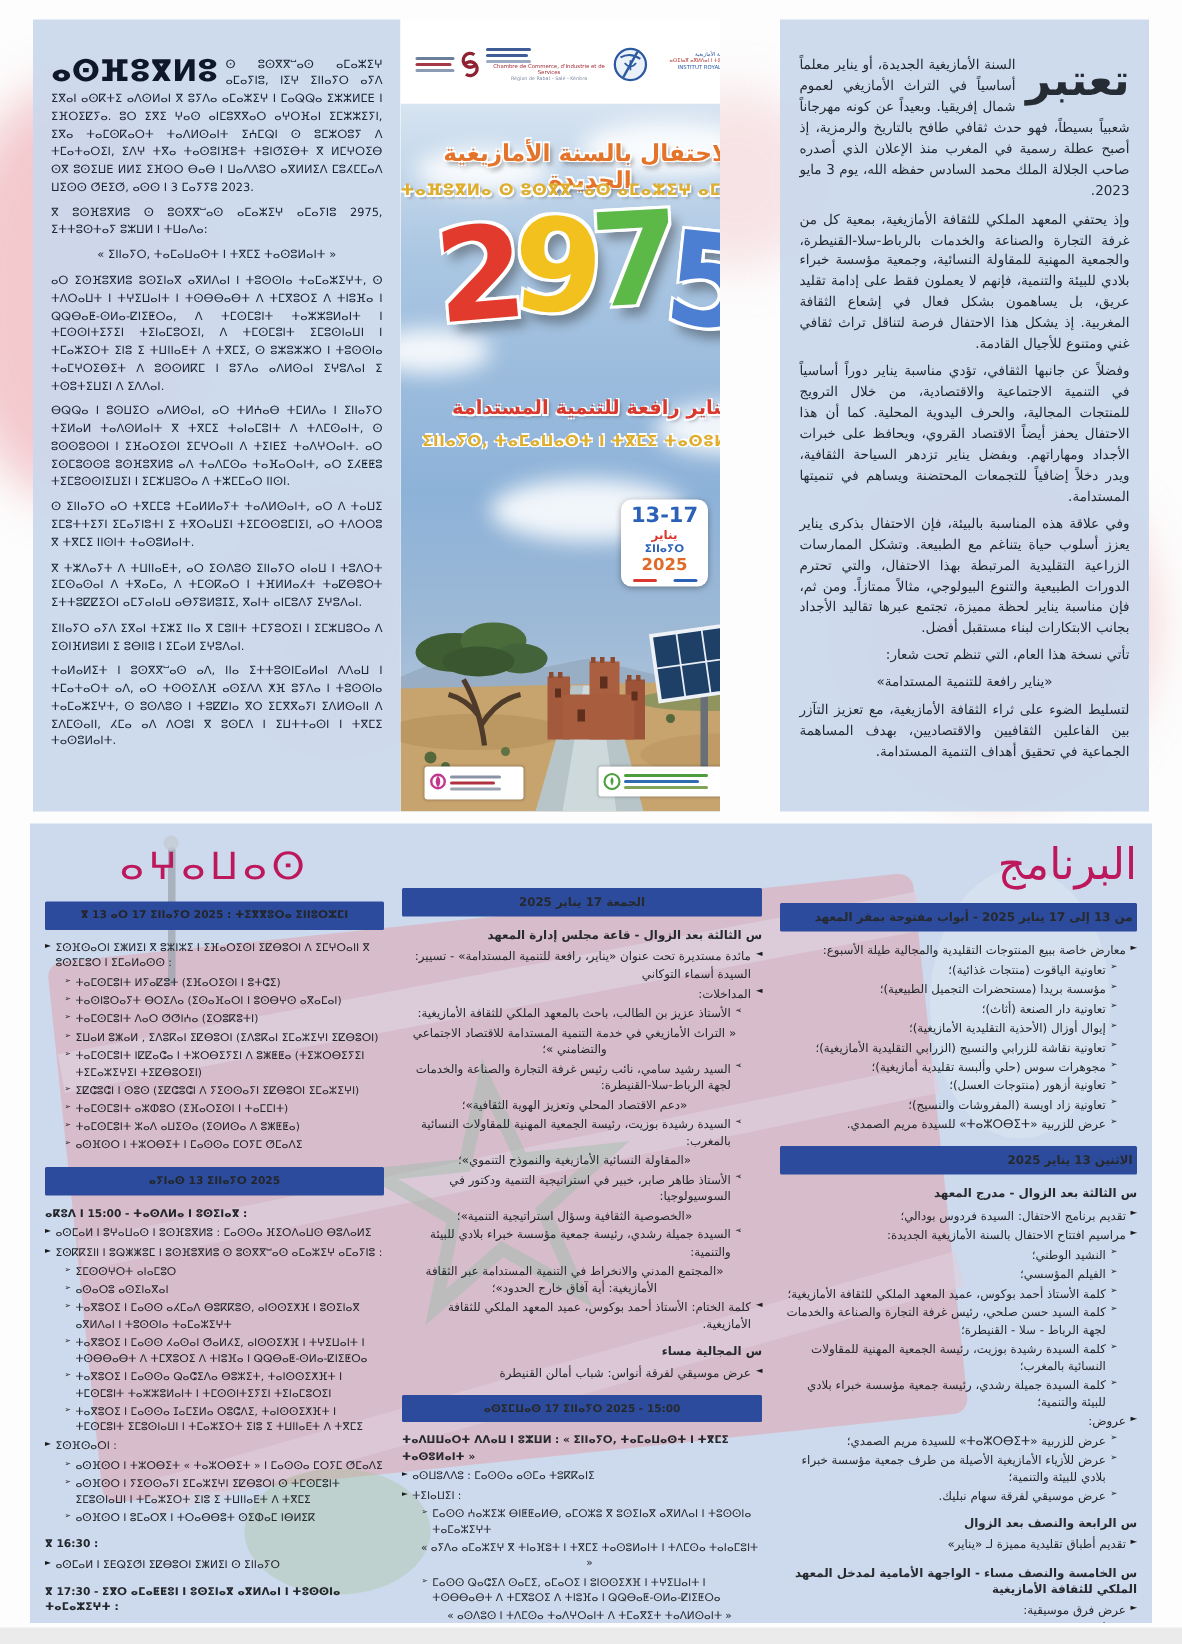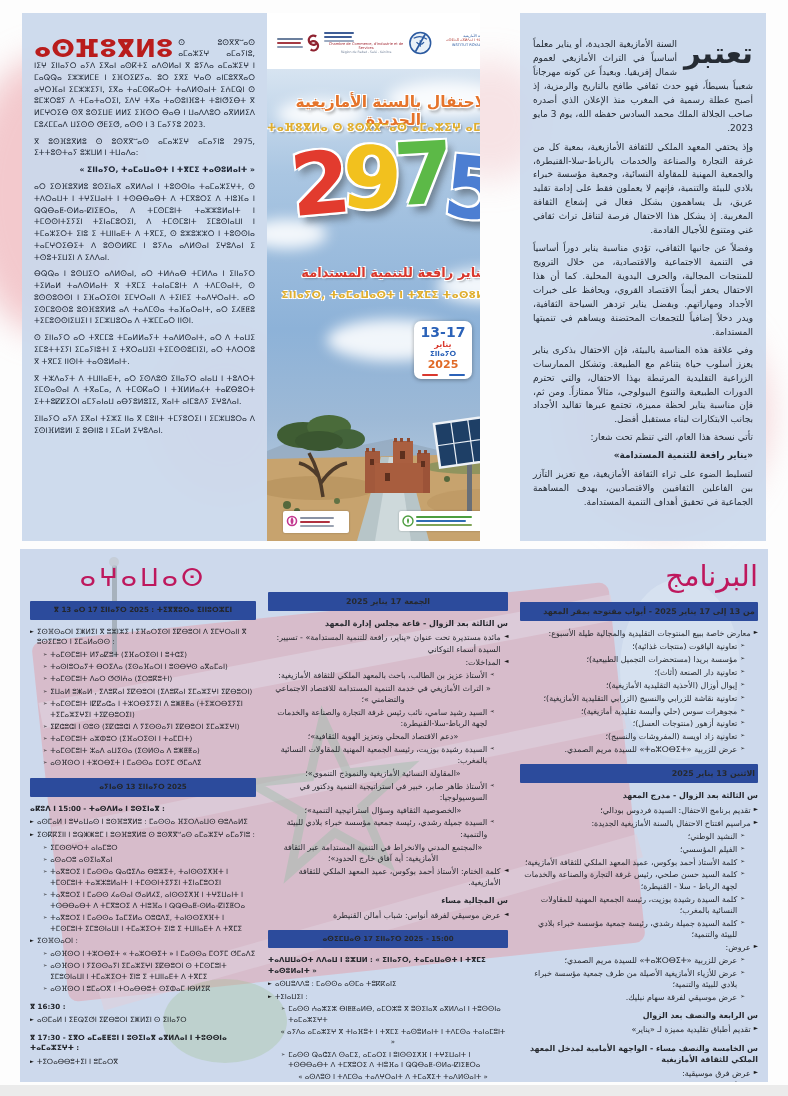--- a/index.html
+++ b/index.html
@@ -12,23 +12,23 @@
   .b4{left:430px;top:60px;width:120px;height:120px;background:rgba(233,150,158,.25);}
 
   
   .panel{position:absolute;top:13px;height:528px;z-index:1;box-sizing:border-box;}
   .panel-tif{left:22px;width:245px;background:rgba(202,216,236,.92);padding:16px 12px;overflow:hidden;}
   .panel-ar{left:520px;width:246px;background:rgba(202,216,236,.92);padding:16px 13px;overflow:hidden;direction:rtl;}
   .panel-tif .row,.panel-tif .first{font-size:7.6px;line-height:1.55;text-align:justify;color:#1d2532;display:block;}
   .panel-ar .row,.panel-ar .first{font-size:9px;line-height:1.55;text-align:justify;color:#232a33;display:block;}
   .panel-tif .row{margin:0 0 5px;}
   .panel-ar .row{margin:0 0 4px;}
-  .row.motto{text-align:right;font-weight:bold;margin:4px 0 5px;}
+  .row.motto{text-align:center;font-weight:normal;margin:4px 0 5px;}
   .dropword{font-weight:bold;line-height:.9;}
-  .panel-tif .dropword{float:left;font-size:25px;margin:1px 5px 0 0;color:#b91c1c;}
+  .panel-tif .dropword{float:left;font-size:20px;margin:1px 5px 0 0;color:#0f172a;}
   .panel-ar .dropword{float:right;font-size:29px;margin:2px 0 0 7px;color:#262c34;}
   .first{margin-bottom:5px;}
 
   
   .poster{position:absolute;left:267px;top:13px;width:213px;height:528px;background:#fff;z-index:2;overflow:hidden;}
   .poster-logos{position:absolute;left:0;top:0;width:253px;height:56px;background:#fff;display:flex;
                 align-items:center;justify-content:space-between;padding:4px 10px 0;box-sizing:border-box;z-index:4;}
   .lg{display:flex;align-items:center;gap:3px;}
   .bars{display:flex;flex-direction:column;gap:2px;}
   .bar{height:2px;border-radius:1px;}
@@ -52,21 +52,21 @@
   .d0{color:#e23b2e;transform:rotate(-5deg) translateY(6px);}
   .d1{color:#f2c11e;transform:rotate(4deg);}
   .d2{color:#5cb947;transform:rotate(-3deg) translateY(-4px);}
   .d3{color:#4c7ed2;transform:rotate(6deg) translateY(10px);}
   .poster-slogan-ar{position:absolute;left:0;top:252px;width:253px;text-align:center;font-weight:bold;
       font-size:13px;color:#d9382d;z-index:3;
       text-shadow:1px 1px 0 #fff,-1px 1px 0 #fff,1px -1px 0 #fff,2px 2px 2px rgba(60,60,60,.35);}
   .poster-slogan-tif{position:absolute;left:0;top:276px;width:253px;text-align:center;font-weight:bold;
       font-size:10px;color:#dfae2f;z-index:3;letter-spacing:.4px;
       text-shadow:1px 1px 0 #fff,-1px 1px 0 #fff,1px -1px 0 #fff;}
-  .datebox{position:absolute;right:8px;top:308px;width:58px;background:#fff;border-radius:7px;z-index:4;
+  .datebox{position:absolute;right:8px;top:320px;width:58px;background:#fff;border-radius:7px;z-index:4;
       box-shadow:0 1px 4px rgba(0,0,0,.35);text-align:center;padding:4px 2px 3px;box-sizing:border-box;}
   .db-range{font-weight:bold;color:#2b62b8;font-size:14px;line-height:1.1;}
   .db-month{font-size:8px;color:#d9382d;font-weight:bold;line-height:1.2;}
   .db-tif{font-size:7px;color:#2b62b8;font-weight:bold;line-height:1.2;}
   .db-year{font-size:11px;color:#e06a27;font-weight:bold;line-height:1.2;}
   .db-mini{display:flex;justify-content:space-around;margin-top:2px;}
   .db-mini i{display:block;width:16px;height:2px;border-radius:1px;}
   .land{position:absolute;left:0;bottom:0;z-index:2;}
   .pl-box{position:absolute;background:#fff;border-radius:2px;z-index:4;display:flex;align-items:center;
           gap:2px;padding:2px 3px;box-sizing:border-box;box-shadow:0 0 2px rgba(0,0,0,.3);}
@@ -110,20 +110,21 @@
   <div class="panel panel-tif">
     <p class="first"><span class="dropword">ⴰⵙⴼⵓⴳⵍⵓ</span><span>ⵙ ⵓⵙⴳⴳⵯⴰⵙ ⴰⵎⴰⵣⵉⵖ ⴰⵎⴰⵢⵏⵓ, ⵏⵉⵖ ⵉⵏⵏⴰⵢⵔ ⴰⵢⴷ ⵉⴳⴰⵏ ⴰⵙⴽⵜⵉ ⴰⴷⵙⵍⴰⵏ ⴳ ⵓⵢⴷⴰ ⴰⵎⴰⵣⵉⵖ ⵏ ⵎⴰⵕⵕⴰ ⵉⵣⵣⵍⵎⴹ ⵏ ⵉⴼⵔⵉⵇⵢⴰ. ⵓⵔ ⵉⴳⵉ ⵖⴰⵙ ⴰⵏⵎⵓⴳⴳⴰⵔ ⴰⵖⵔⴼⴰⵏ ⵉⵎⵣⵣⵉⵢⵏ, ⵉⴳⴰ ⵜⴰⵎⵙⴽⴰⵔⵜ ⵜⴰⴷⵍⵙⴰⵏⵜ ⵉⵄⵎⵕⵏ ⵙ ⵓⵎⵣⵔⵓⵢ ⴷ ⵜⵎⴰⵜⴰⵔⵉⵏ, ⵉⴷⵖ ⵜⴳⴰ ⵜⴰⵙⵓⵏⴼⵓⵜ ⵜⵓⵏⵚⵉⴱⵜ ⴳ ⵍⵎⵖⵔⵉⴱ ⵙⴳ ⵓⵙⵉⵡⴹ ⵍⵍⵉ ⵉⴼⵙⵔ ⴱⴰⴱ ⵏ ⵡⴰⴷⴷⵓⵔ ⴰⴳⵍⵍⵉⴷ ⵎⵓⵃⵎⵎⴰⴷ ⵡⵉⵙⵙ ⵚⴹⵉⵚ, ⴰⵙⵙ ⵏ 3 ⵎⴰⵢⵢⵓ 2023.</span></p>
     <div>
         <div class="row para"><span class="txt">ⴳ ⵓⵙⴼⵓⴳⵍⵓ ⵙ ⵓⵙⴳⴳⵯⴰⵙ ⴰⵎⴰⵣⵉⵖ ⴰⵎⴰⵢⵏⵓ 2975, ⵉⵜⵜⵓⵙⵜⴰⵢ ⵓⵣⵡⵍ ⵏ ⵜⵡⴰⴷⴰ:</span></div>
         <div class="row motto"><span class="txt">« ⵉⵏⵏⴰⵢⵔ, ⵜⴰⵎⴰⵡⴰⵙⵜ ⵏ ⵜⴳⵎⵉ ⵜⴰⵙⵓⵍⴰⵏⵜ »</span></div>
         <div class="row para"><span class="txt">ⴰⵔ ⵉⵙⴼⵓⴳⵍⵓ ⵓⵙⵉⵏⴰⴳ ⴰⴳⵍⴷⴰⵏ ⵏ ⵜⵓⵙⵙⵏⴰ ⵜⴰⵎⴰⵣⵉⵖⵜ, ⵙ ⵜⴷⵔⴰⵡⵜ ⵏ ⵜⵖⵉⵡⴰⵏⵜ ⵏ ⵜⵙⴱⴱⴰⴱⵜ ⴷ ⵜⵎⴳⵓⵔⵉ ⴷ ⵜⵏⵓⴼⴰ ⵏ ⵕⵕⴱⴰⵟ-ⵙⵍⴰ-ⵇⵏⵉⵟⵔⴰ, ⴷ ⵜⵎⵙⵎⵓⵏⵜ ⵜⴰⵣⵣⵓⵍⴰⵏⵜ ⵏ ⵜⵎⵙⵙⵏⵜⵉⵢⵉⵏ ⵜⵉⵏⴰⵎⵓⵔⵉⵏ, ⴷ ⵜⵎⵙⵎⵓⵏⵜ ⵉⵎⵓⵙⵏⴰⵡⵏ ⵏ ⵜⵎⴰⵣⵉⵔⵜ ⵉⵏⵓ ⵉ ⵜⵡⵏⵏⴰⴹⵜ ⴷ ⵜⴳⵎⵉ, ⵙ ⵓⵣⵓⵣⵣⵔ ⵏ ⵜⵓⵙⵙⵏⴰ ⵜⴰⵎⵖⵔⵉⴱⵉⵜ ⴷ ⵓⵙⵙⵍⴽⵎ ⵏ ⵓⵢⴷⴰ ⴰⴷⵍⵙⴰⵏ ⵉⵖⵓⴷⴰⵏ ⵉ ⵜⵙⵓⵜⵉⵡⵉⵏ ⴷ ⵉⴷⴷⴰⵏ.</span></div>
         <div class="row para"><span class="txt">ⴱⵕⵕⴰ ⵏ ⵓⵙⵡⵉⵔ ⴰⴷⵍⵙⴰⵏ, ⴰⵔ ⵜⵍⵄⴰⴱ ⵜⵎⵍⴷⴰ ⵏ ⵉⵏⵏⴰⵢⵔ ⵜⵉⵍⴰⵍ ⵜⴰⴷⵙⵍⴰⵏⵜ ⴳ ⵜⴳⵎⵉ ⵜⴰⵏⴰⵎⵓⵏⵜ ⴷ ⵜⴷⵎⵙⴰⵏⵜ, ⵙ ⵓⵙⵙⵓⵙⵙⵏ ⵏ ⵉⴼⴰⵔⵉⵙⵏ ⵉⵎⵖⵔⴰⵏⵏ ⴷ ⵜⵉⵏⴹⵉ ⵜⴰⴷⵖⵔⴰⵏⵜ. ⴰⵔ ⵉⵙⵎⵓⵙⵙⵓ ⵓⵙⴼⵓⴳⵍⵓ ⴰⴷ ⵜⴰⴷⵎⵙⴰ ⵜⴰⴼⴰⵔⴰⵏⵜ, ⴰⵔ ⵉⵃⵟⵟⵓ ⵜⵉⵎⵓⵙⵙⵏⵉⵡⵉⵏ ⵏ ⵉⵎⵣⵡⵓⵔⴰ ⴷ ⵜⵣⵎⵎⴰⵔ ⵏⵏⵙⵏ.</span></div>
         <div class="row para"><span class="txt">ⵙ ⵉⵏⵏⴰⵢⵔ ⴰⵔ ⵜⴳⵎⵎⵓ ⵜⵎⴰⵍⵍⴰⵢⵜ ⵜⴰⴷⵍⵙⴰⵏⵜ, ⴰⵔ ⴷ ⵜⴰⵡⵉ ⵉⵎⵓⵜⵜⵉⵢⵏ ⵉⵎⴰⵢⵏⵓⵜⵏ ⵉ ⵜⴳⵔⴰⵡⵉⵏ ⵜⵉⵎⵙⵙⵓⵎⵏⵉⵏ, ⴰⵔ ⵜⴷⵔⵔⵓ ⴳ ⵜⴳⵎⵉ ⵏⵏⵙⵏⵜ ⵜⴰⵙⵓⵍⴰⵏⵜ.</span></div>
         <div class="row para"><span class="txt">ⴳ ⵜⵣⴷⴰⵢⵜ ⴷ ⵜⵡⵏⵏⴰⴹⵜ, ⴰⵔ ⵉⵙⴷⵓⵙ ⵉⵏⵏⴰⵢⵔ ⴰⵏⴰⵡ ⵏ ⵜⵓⴷⵔⵜ ⵉⵎⵙⴰⵙⴰⵏ ⴷ ⵜⴳⴰⵎⴰ, ⴷ ⵜⵎⵙⴽⴰⵔ ⵏ ⵜⴼⵍⵍⴰⵃⵜ ⵜⴰⵇⴱⵓⵔⵜ ⵉⵜⵜⵓⵇⵇⵉⵔⵏ ⴰⵎⵢⴰⵏⴰⵡ ⴰⴱⵢⵓⵍⵓⵊⵉ, ⴳⴰⵏⵜ ⴰⵏⵎⵓⴷⵢ ⵉⵖⵓⴷⴰⵏ.</span></div>
         <div class="row para"><span class="txt">ⵉⵏⵏⴰⵢⵔ ⴰⵢⴷ ⵉⴳⴰⵏ ⵜⵉⵣⵉ ⵏⵏⴰ ⴳ ⵎⵓⵏⵏⵜ ⵜⵎⵢⵓⵔⵉⵏ ⵏ ⵉⵎⵣⵡⵓⵔⴰ ⴷ ⵉⵙⵏⴼⵍⵓⵍⵏ ⵉ ⵓⴱⵏⵏⵓ ⵏ ⵉⵎⴰⵍ ⵉⵖⵓⴷⴰⵏ.</span></div>
+        <div class="row para"><span class="txt">ⵜⴰⵍⴰⵍⵉⵜ ⵏ ⵓⵙⴳⴳⵯⴰⵙ ⴰⴷ, ⵏⵏⴰ ⵉⵜⵜⵓⵙⵏⵎⴰⵍⴰⵏ ⴷⴷⴰⵡ ⵏ ⵜⵎⴰⵜⴰⵔⵜ ⴰⴷ, ⴰⵔ ⵜⵙⵙⵉⴷⴼ ⴰⵙⵉⴷⴷ ⵅⴼ ⵓⵢⴷⴰ ⵏ ⵜⵓⵙⵙⵏⴰ ⵜⴰⵎⴰⵣⵉⵖⵜ, ⵙ ⵓⵙⴷⵓⵙ ⵏ ⵜⵓⵇⵇⵏⴰ ⴳⵔ ⵉⵎⴳⴳⴰⵢⵏ ⵉⴷⵍⵙⴰⵏⵏ ⴷ ⵉⴷⵎⵙⴰⵏⵏ, ⵃⵎⴰ ⴰⴷ ⴷⵔⵓⵏ ⴳ ⵓⵙⵎⴷ ⵏ ⵉⵡⵜⵜⴰⵙⵏ ⵏ ⵜⴳⵎⵉ ⵜⴰⵙⵓⵍⴰⵏⵜ.</span></div>
       </div>
   </div>
 
   <div class="poster">
     <div class="poster-logos">
       <div class="lg">
         <div class="bars">
           <span class="bar" style="width:26px;background:#6b7f9d"></span>
           <span class="bar" style="width:24px;background:#a53a44"></span>
           <span class="bar" style="width:26px;background:#8b9bb3"></span>
@@ -339,25 +340,29 @@
             <div class="row l2">
               <span class="blt">➢</span>
               <span class="txt">ⵉⵎⵙⵙⵖⵔⵜ ⴰⵏⴰⵎⵓⵔ</span>
             </div>
             <div class="row l2">
               <span class="blt">➢</span>
               <span class="txt">ⴰⵙⴰⵔⵓ ⴰⵙⵉⵏⴰⴳⴰⵏ</span>
             </div>
             <div class="row l2">
               <span class="blt">➢</span>
+              <span class="txt">ⵜⴰⴳⵓⵔⵉ ⵏ ⵎⴰⵙⵙ ⴰⵃⵎⴰⴷ ⴱⵓⴽⴽⵓⵙ, ⴰⵏⵙⵙⵉⵅⴼ ⵏ ⵓⵙⵉⵏⴰⴳ ⴰⴳⵍⴷⴰⵏ ⵏ ⵜⵓⵙⵙⵏⴰ ⵜⴰⵎⴰⵣⵉⵖⵜ</span>
+            </div>
+            <div class="row l2">
+              <span class="blt">➢</span>
+              <span class="txt">ⵜⴰⴳⵓⵔⵉ ⵏ ⵎⴰⵙⵙ ⵃⴰⵙⴰⵏ ⵚⴰⵍⵃⵉ, ⴰⵏⵙⵙⵉⵅⴼ ⵏ ⵜⵖⵉⵡⴰⵏⵜ ⵏ ⵜⵙⴱⴱⴰⴱⵜ ⴷ ⵜⵎⴳⵓⵔⵉ ⴷ ⵜⵏⵓⴼⴰ ⵏ ⵕⵕⴱⴰⵟ-ⵙⵍⴰ-ⵇⵏⵉⵟⵔⴰ</span>
+            </div>
+            <div class="row l2">
+              <span class="blt">➢</span>
               <span class="txt">ⵜⴰⴳⵓⵔⵉ ⵏ ⵎⴰⵙⵙⴰ ⵕⴰⵛⵉⴷⴰ ⴱⵓⵣⵉⵜ, ⵜⴰⵏⵙⵙⵉⵅⴼⵜ ⵏ ⵜⵎⵙⵎⵓⵏⵜ ⵜⴰⵣⵣⵓⵍⴰⵏⵜ ⵏ ⵜⵎⵙⵙⵏⵜⵉⵢⵉⵏ ⵜⵉⵏⴰⵎⵓⵔⵉⵏ</span>
-            </div>
-            <div class="row l2">
-              <span class="blt">➢</span>
-              <span class="txt">ⵜⴰⴳⵓⵔⵉ ⵏ ⵎⴰⵙⵙ ⵃⴰⵙⴰⵏ ⵚⴰⵍⵃⵉ, ⴰⵏⵙⵙⵉⵅⴼ ⵏ ⵜⵖⵉⵡⴰⵏⵜ ⵏ ⵜⵙⴱⴱⴰⴱⵜ ⴷ ⵜⵎⴳⵓⵔⵉ ⴷ ⵜⵏⵓⴼⴰ ⵏ ⵕⵕⴱⴰⵟ-ⵙⵍⴰ-ⵇⵏⵉⵟⵔⴰ</span>
             </div>
             <div class="row l2">
               <span class="blt">➢</span>
               <span class="txt">ⵜⴰⴳⵓⵔⵉ ⵏ ⵎⴰⵙⵙⴰ ⵊⴰⵎⵉⵍⴰ ⵔⵓⵛⴷⵉ, ⵜⴰⵏⵙⵙⵉⵅⴼⵜ ⵏ ⵜⵎⵙⵎⵓⵏⵜ ⵉⵎⵓⵙⵏⴰⵡⵏ ⵏ ⵜⵎⴰⵣⵉⵔⵜ ⵉⵏⵓ ⵉ ⵜⵡⵏⵏⴰⴹⵜ ⴷ ⵜⴳⵎⵉ</span>
             </div>
             <div class="row l1">
               <span class="blt">►</span>
               <span class="txt">ⵉⵙⴼⵙⴰⵔⵏ :</span>
             </div>
             <div class="row l2">

